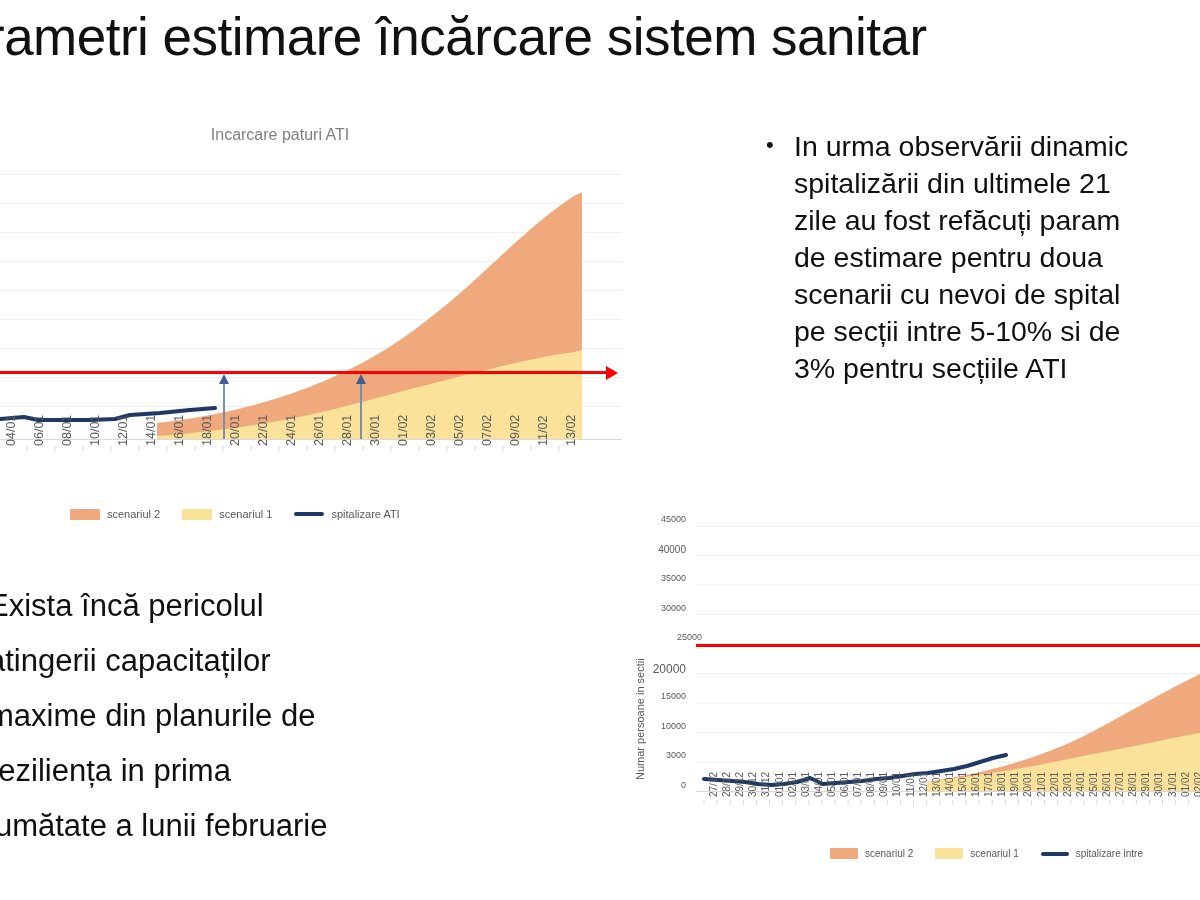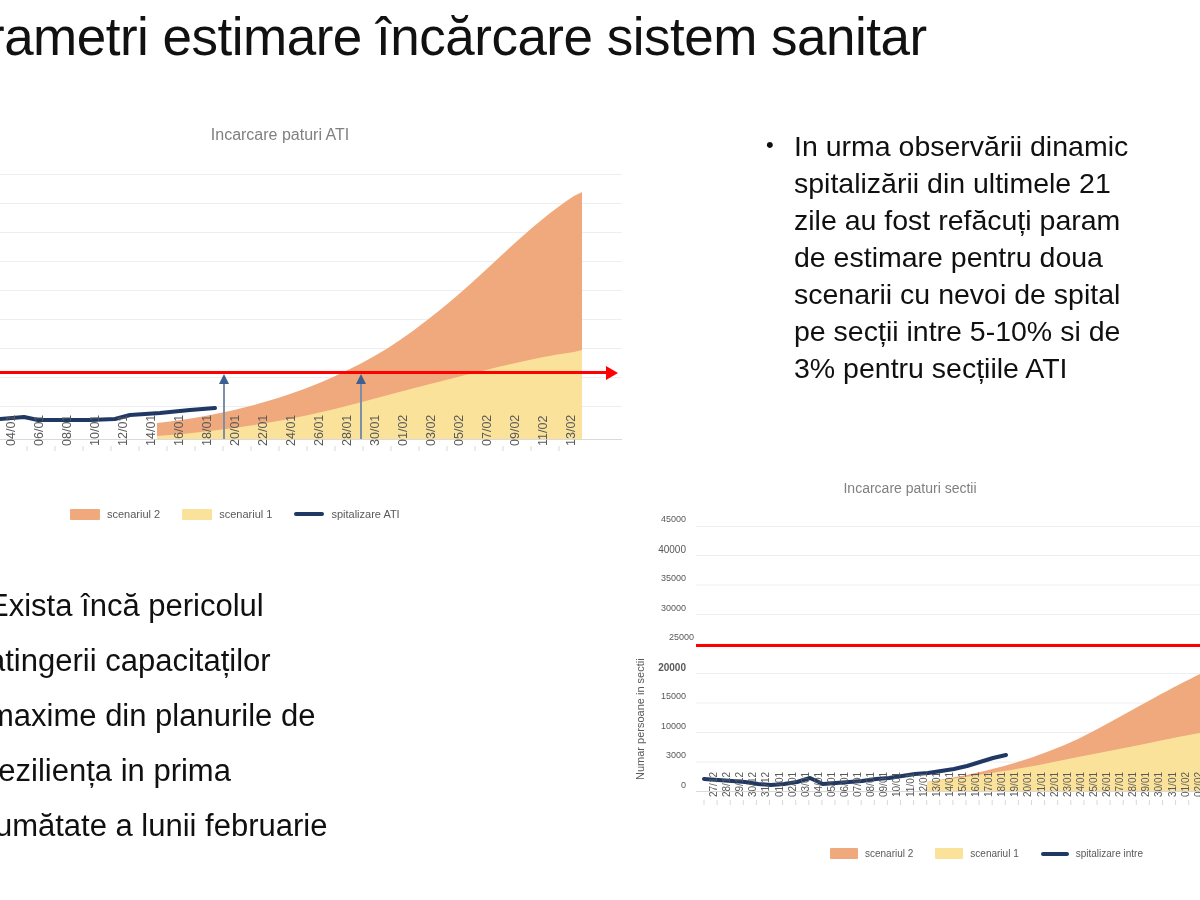--- a/index.html
+++ b/index.html
@@ -208,31 +208,30 @@
     <div class="bullet-dot" style="left:6px;top:6px;font-size:22px;line-height:1;">•</div>
     <div class="bodytext" id="right-bullet-lines" style="left:34px;top:0px;width:460px;font-size:28.5px;line-height:37px;"><div>In urma observării dinamic</div><div>spitalizării din ultimele 21</div><div>zile au fost refăcuți param</div><div>de estimare pentru doua</div><div>scenarii cu nevoi de spital</div><div>pe secții intre 5-10% si de</div><div>3% pentru secțiile ATI</div></div>
   </div>
 
   <div style="position:absolute;left:-12px;top:578px;width:500px;height:290px;overflow:hidden;">
     <div class="bodytext" id="left-paragraph-lines" style="left:0px;top:0px;width:520px;font-size:31px;line-height:55px;"><div>Exista încă pericolul</div><div>atingerii capacitaților</div><div>maxime din planurile de</div><div>reziliența in prima</div><div>jumătate a lunii februarie</div></div>
   </div>
 
   <div class="chart" id="chart-sectii" style="left:620px;top:470px;width:600px;height:430px;">
 
-    <div class="chart-title" style="top:10px;left:0;width:580px;font-size:14px;">Incarcare paturi sectii</div>
 
     <div class="yaxis-title" style="left:14px;top:310px;font-size:11px;">Numar persoane in sectii</div>
 
     <div class="ylabels" id="sectii-ylabels" style="left:22px;top:40px;width:50px;height:300px;">
         <span class="ylab" style="left: 0px; top: 4px; width: 44px; font-size: 9px;">45000</span>
         <span class="ylab" style="left: 0px; top: 33.5px; width: 44px; font-size: 10px;">40000</span>
         <span class="ylab" style="left: 0px; top: 63px; width: 44px; font-size: 9px;">35000</span>
         <span class="ylab" style="left: 0px; top: 92.5px; width: 44px; font-size: 9px;">30000</span>
-        <span class="ylab" style="left: 8px; top: 122px; width: 44px; font-size: 9px;">25000</span>
-        <span class="ylab" style="left: 0px; top: 151.5px; width: 44px; font-size: 10px; font-weight: bold;">20000</span>
+        <span class="ylab" style="left: 16px; top: 122px; width: 44px; font-size: 9px;">25000</span>
+        <span class="ylab" style="left: 0px; top: 151.5px; width: 44px; font-size: 12px;">20000</span>
         <span class="ylab" style="left: 0px; top: 181px; width: 44px; font-size: 9px;">15000</span>
         <span class="ylab" style="left: 0px; top: 210.5px; width: 44px; font-size: 9px;">10000</span>
         <span class="ylab" style="left: 0px; top: 240px; width: 44px; font-size: 9px;">3000</span>
         <span class="ylab" style="left: 0px; top: 269.5px; width: 44px; font-size: 9px;">0</span>
       </div>
 
     <div class="plot" id="sectii-plot" style="left:76px;top:56px;width:504px;height:266px;">
       <svg width="504" height="266" viewBox="0 0 504 266" preserveAspectRatio="none" style="position:absolute;left:0;top:0;">
         <g stroke="#ECEEEF" stroke-width="1">
           <line x1="0" y1="0.5" x2="504" y2="0.5"></line>

